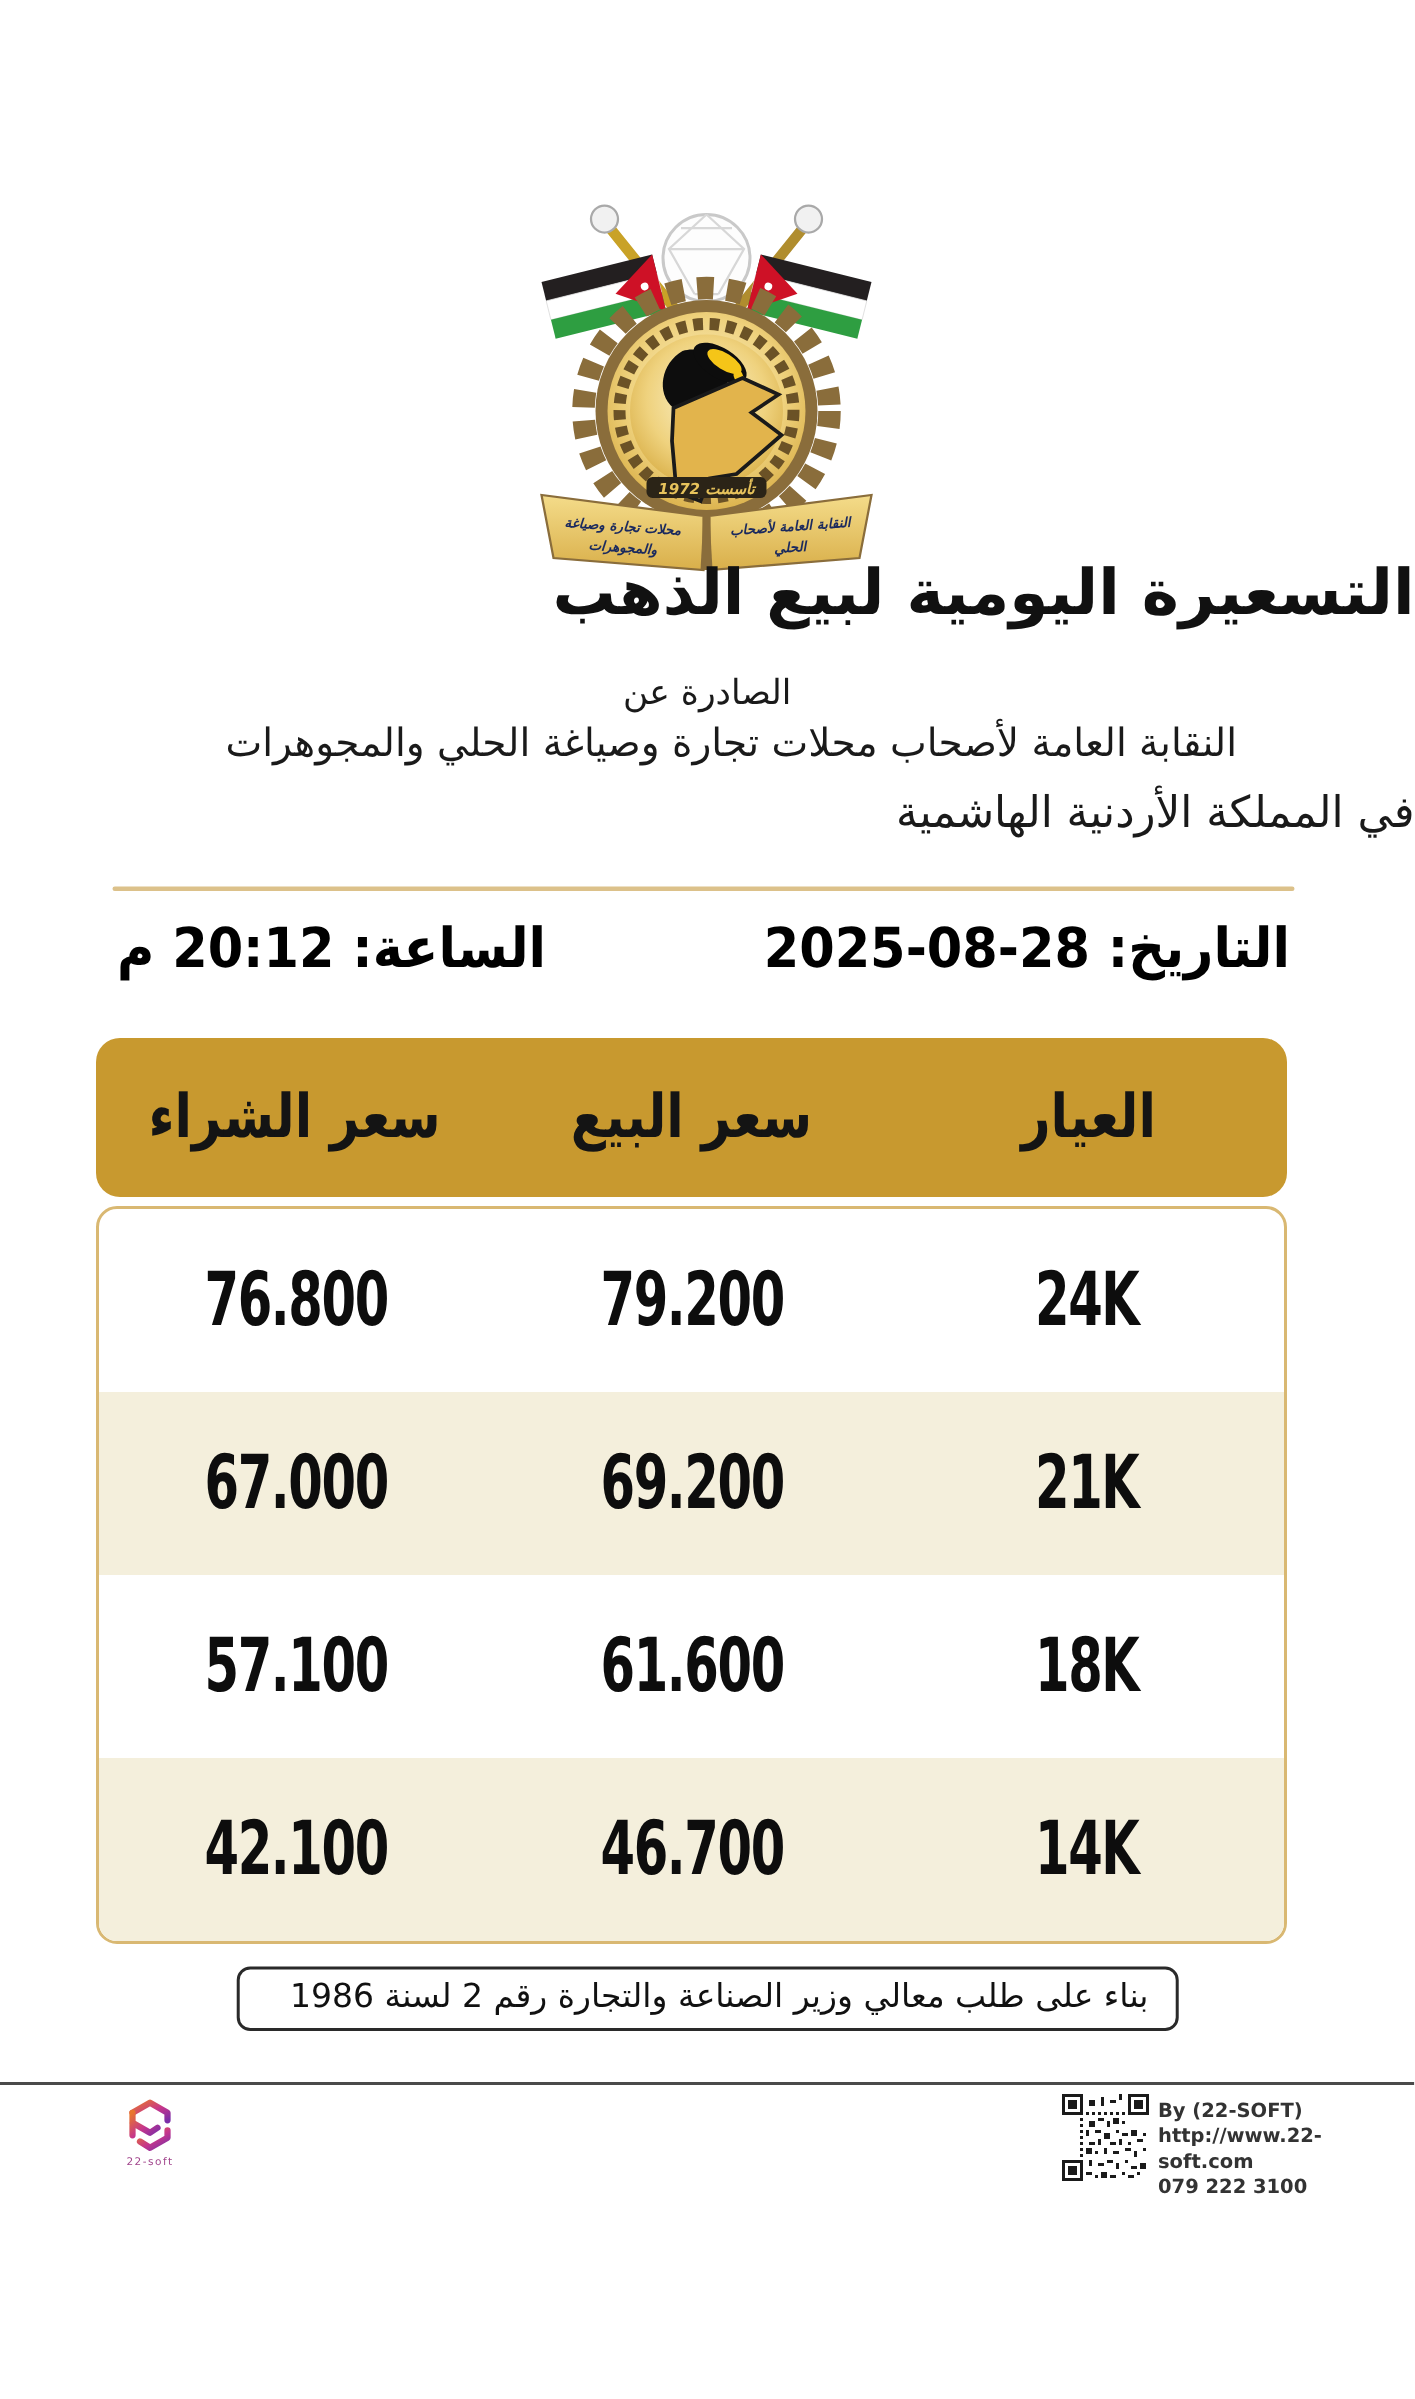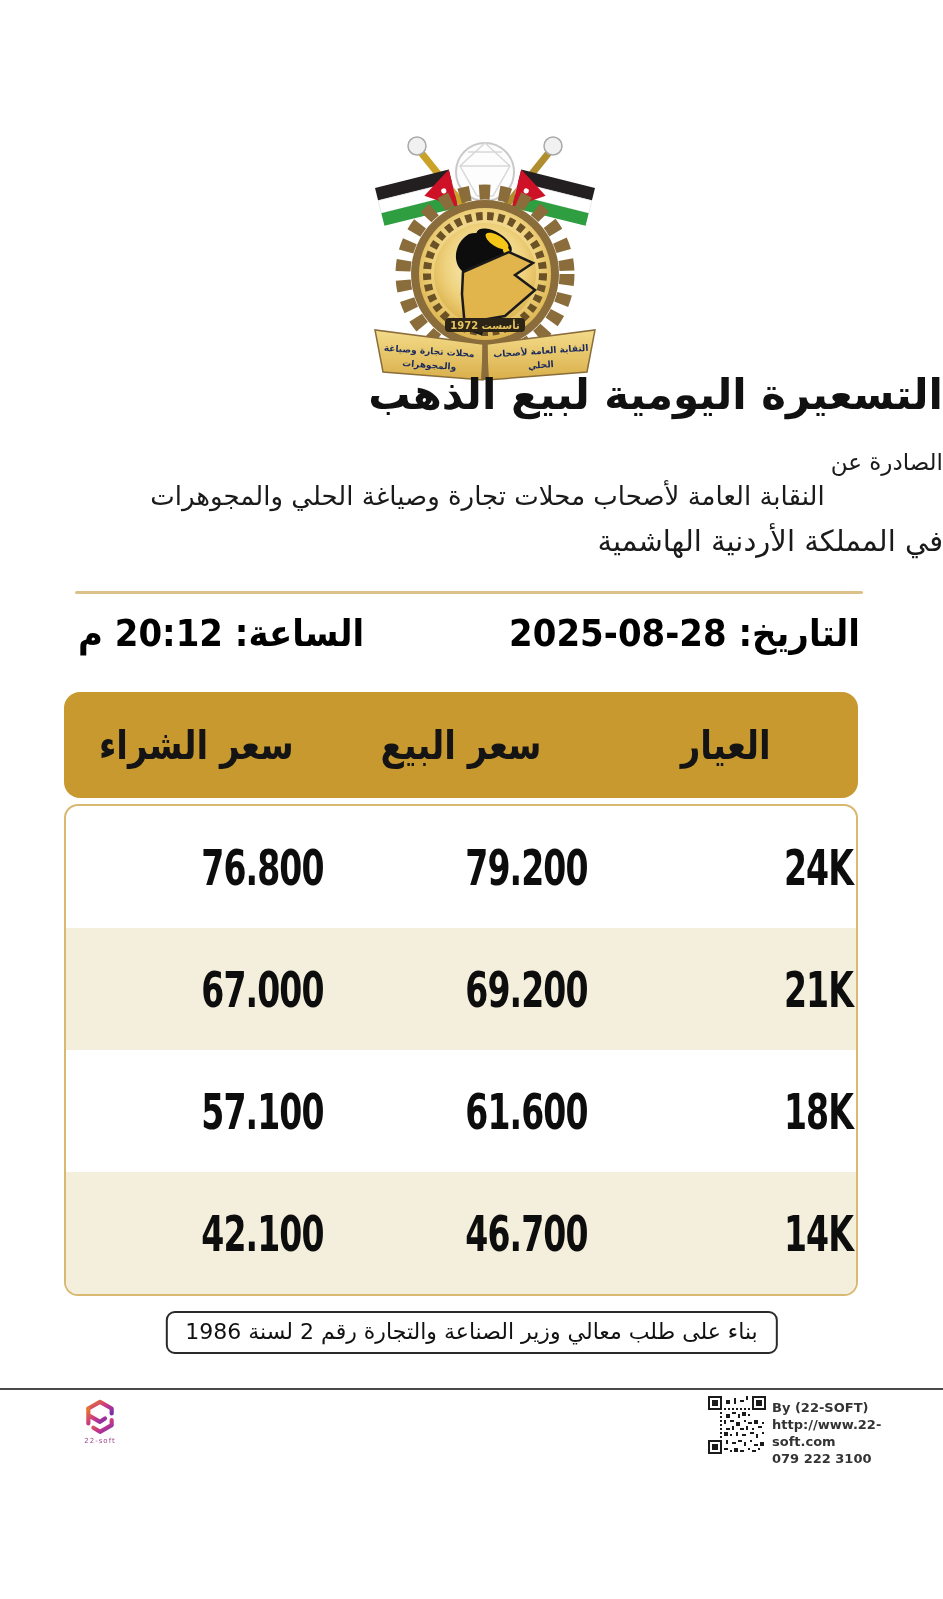--- a/index.html
+++ b/index.html
@@ -3,30 +3,30 @@
 <meta charset="utf-8">
 <style>
   * { margin:0; padding:0; box-sizing:border-box; }
   html,body { background:#ffffff; }
   body { font-family:"DejaVu Sans", sans-serif; }
   .page {
     position:relative; width:943px; height:1599px;
     background:#ffffff; overflow:hidden; direction:rtl;
   }
   
-  .emblem { position:absolute; top:122px; left:365px; width:240px; height:260px; }
+  .emblem { position:absolute; top:122px; left:351px; width:240px; height:260px;font-style:italic; }
   
   .title {
     position:absolute; top:370px; left:0; width:100%;
     text-align:right; font-size:42px; font-weight:bold; color:#111;
     letter-spacing:-1px;
   }
   .issued-by {
     position:absolute; top:449px; left:0; width:100%;
-    text-align:right; font-size:23px; color:#1a1a1a;
+    text-align:center; font-size:23px; color:#1a1a1a;
   }
   .issuer {
     position:absolute; top:481px; left:0; width:100%;
     text-align:center; font-size:26px; color:#1a1a1a;padding-left:32px;
   }
   .country {
     position:absolute; top:524px; left:0; width:100%;
     text-align:right; font-size:29px; color:#1a1a1a;
   }
   .gold-divider {
@@ -54,27 +54,27 @@
     position:absolute; top:804px; left:64px; width:794px;
     border:2px solid #D9B872; border-radius:14px; overflow:hidden;
     background:#fff;
   }
   .t-row {
     display:grid; grid-template-columns:1fr 1fr 1fr; align-items:center;
     height:122px;
   }
   .t-row:nth-child(even) { background:#F4EFDC; }
   .t-row .cell {
-    text-align:right; font-size:36px; font-weight:bold; color:#0d0d0d;
+    text-align:center; font-size:36px; font-weight:bold; color:#0d0d0d;
   }
   .t-row .cell span { display:inline-block; transform:scale(0.92,1.38); letter-spacing:-1px; }
   
   .note-box {
     position:absolute; top:1311px; left:50%; transform:translateX(-50%);
-    border:2px solid #2a2a2a; border-radius:9px; padding:6px 18px 8px 18px;
+    border:2px solid #2a2a2a; border-radius:9px; padding:6px 18px 8px 34px;
     font-size:22px; color:#111; white-space:nowrap; background:#fff;
   }
   
   .footer-line {
     position:absolute; top:1388px; left:0; width:943px; height:2px;
     background:#4a4a4a;
   }
   .qr { position:absolute; top:1396px; left:708px; width:58px; height:58px; }
   .footer-credit {
     position:absolute; top:1399px; left:772px; width:170px;

